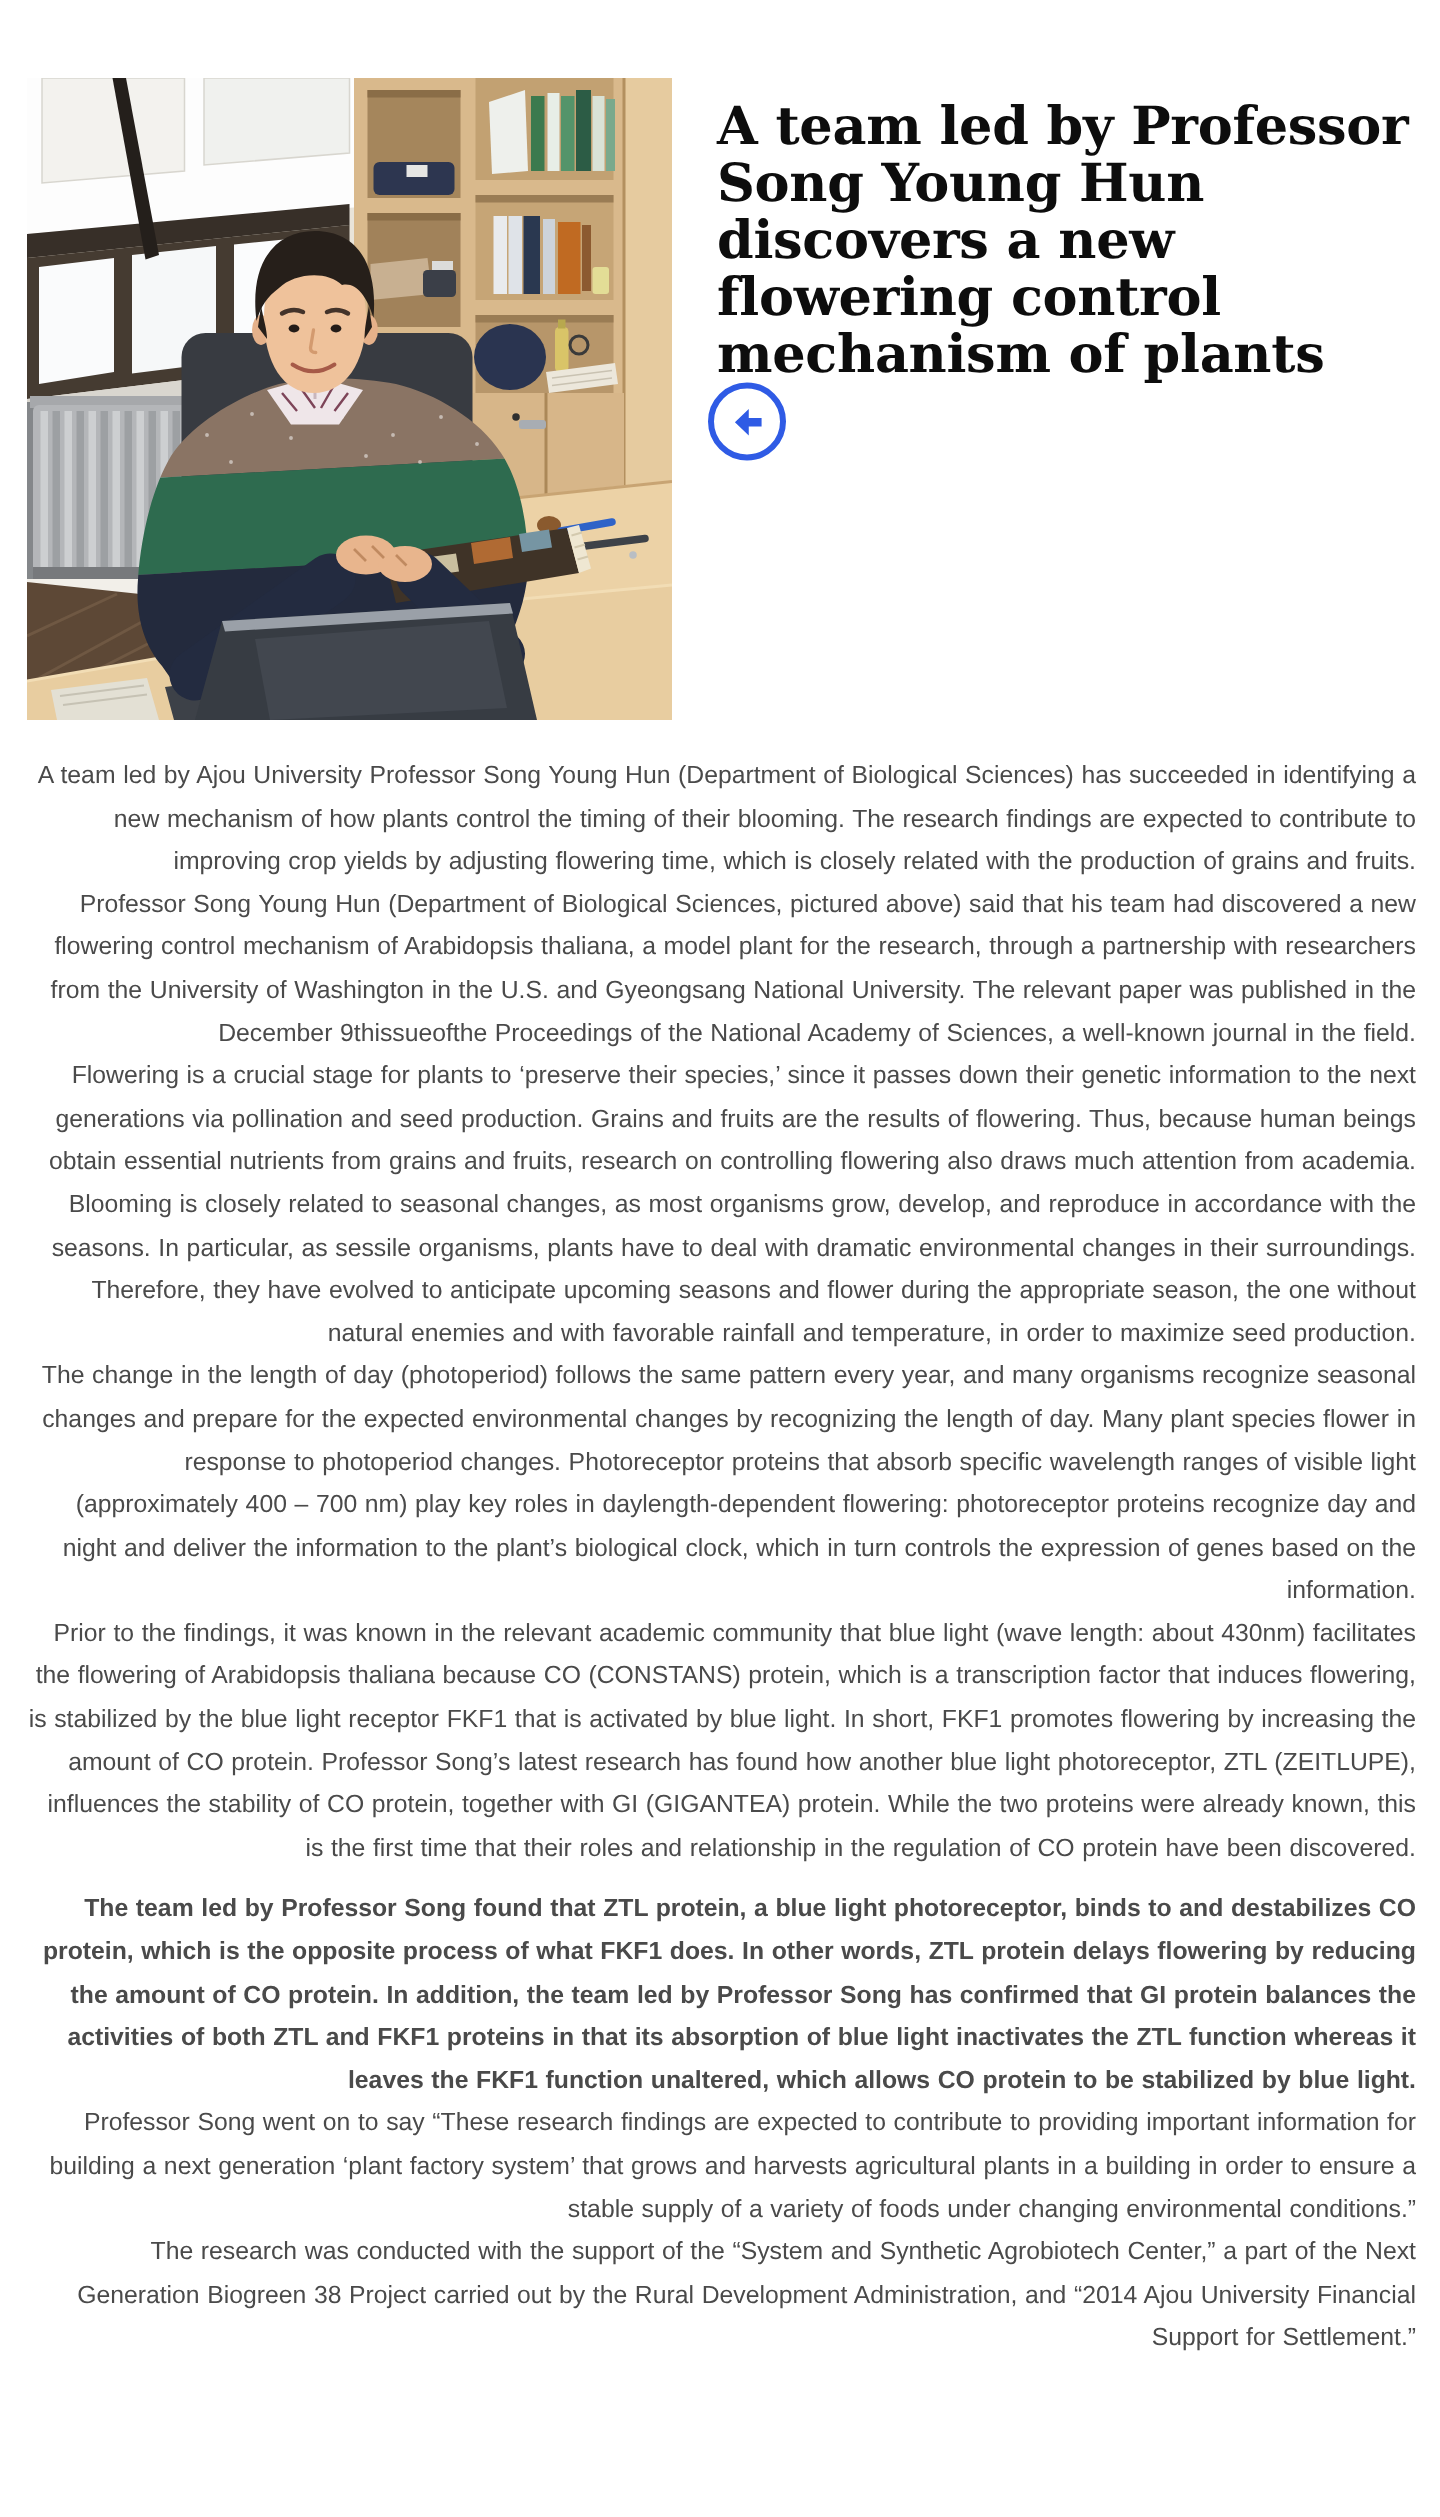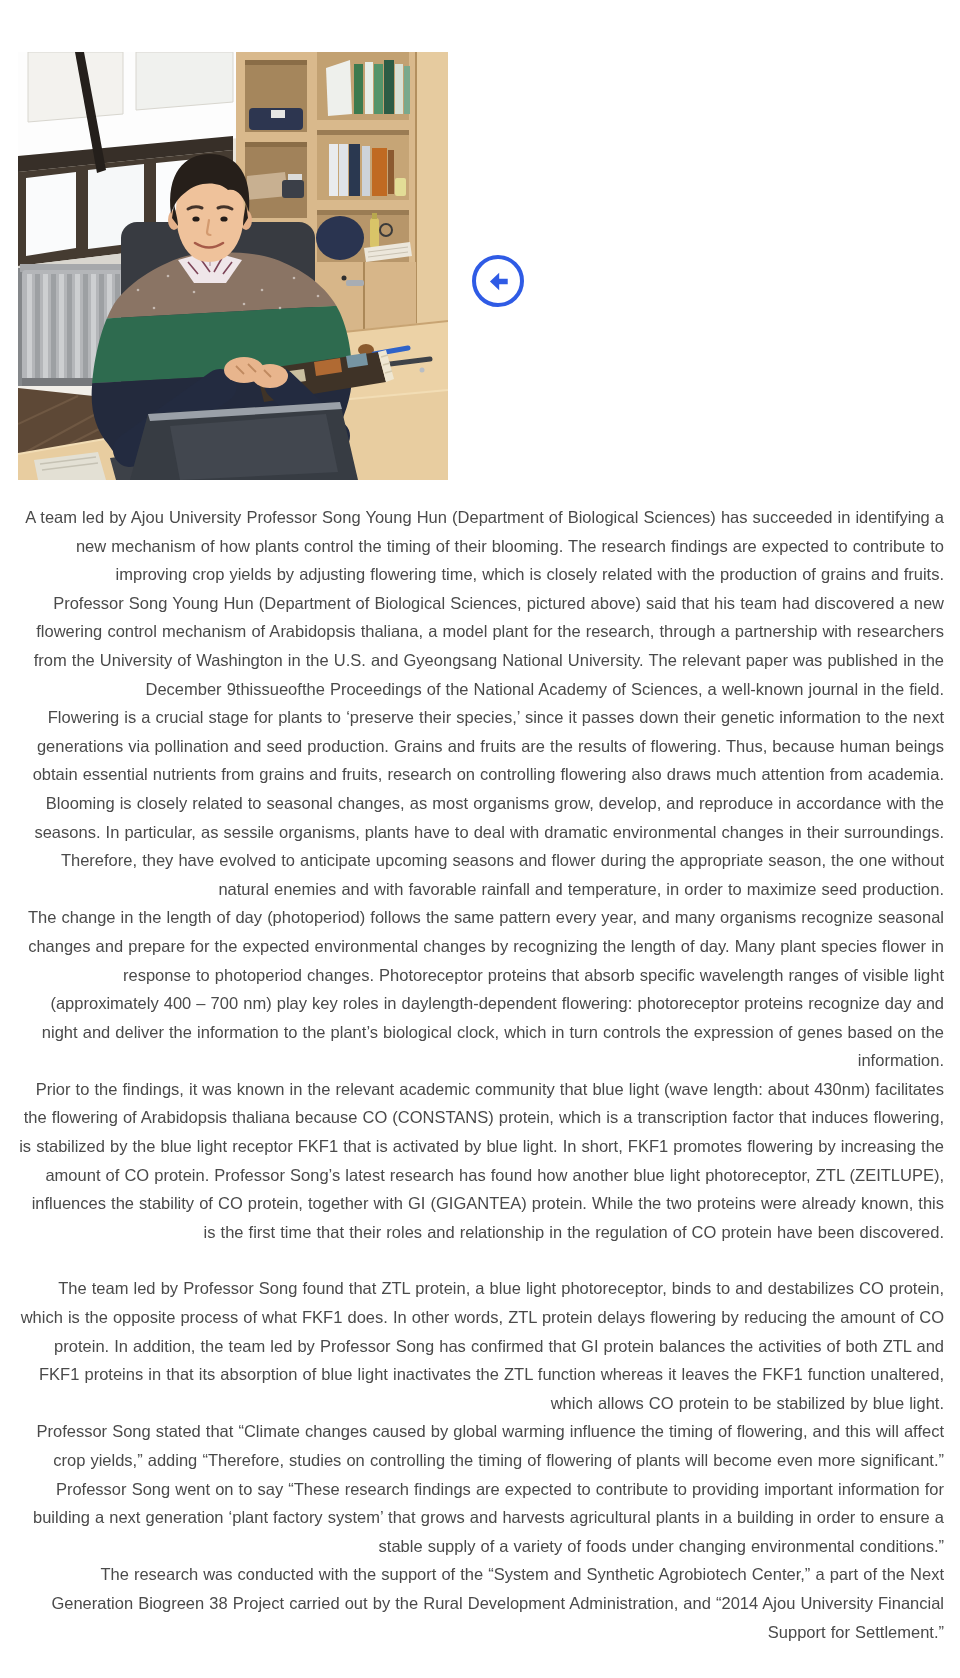--- a/index.html
+++ b/index.html
@@ -10,21 +10,21 @@
   .head-col{position:absolute;left:478px;top:66px;width:472px;}
   h1.title{margin:0;font-family:"DejaVu Serif","Liberation Serif",serif;font-weight:bold;
            font-size:35px;line-height:38px;color:#0d0d0d;letter-spacing:-0.2px;}
   .back-btn{position:absolute;left:472px;top:255px;width:52px;height:52px;border-radius:50%;
             border:4px solid #2f5be5;background:#ffffff;display:flex;align-items:center;
             justify-content:center;padding:0;cursor:pointer;box-sizing:border-box;}
   .back-btn svg{display:block;}
   .article{position:absolute;left:18px;top:503px;width:926px;}
   .article p{margin:0;font-size:16.5px;line-height:28.6px;color:#4a4a4a;
              text-align:right;hyphens:auto;-webkit-hyphens:auto;word-spacing:0.5px;}
-  .article p.spaced{margin-top:28px;}
+  .article p.spaced{margin-top:12px;font-weight:bold;}
 </style>
 </head>
 <body>
 
 <div class="page">
 
   <div class="photo-wrap">
     <svg viewBox="0 0 430 428" width="430" height="428" xmlns="http://www.w3.org/2000/svg">
       <defs>
         <clipPath id="torsoClip">
@@ -189,33 +189,35 @@
       <ellipse cx="226" cy="318" rx="20" ry="13" fill="#e8b58d"></ellipse>
       <ellipse cx="252" cy="324" rx="18" ry="12" fill="#e8b58d"></ellipse>
       <path d="M218 314 l8 8 M230 312 l8 8 M246 318 l7 7" stroke="#c08a60" stroke-width="1.8" fill="none"></path>
 
       <polygon points="112,428 130,362 322,350 340,428" fill="#373c43"></polygon>
       <polygon points="130,362 322,350 324,357 132,369" fill="#9aa0a8"></polygon>
       <polygon points="152,374 308,362 320,420 162,428" fill="#42474f"></polygon>
     </svg>
   </div>
 
+  <div class="head-col">
+    <h1 class="title">A team led by Professor Song Young Hun discovers a new flowering control mechanism of plants</h1>
+  </div>
 
   <button class="back-btn" aria-label="Go back">
     <svg viewBox="0 0 24 24" width="27" height="27">
       <path d="M12.6 4.2 L4.4 12 l8.2 7.8 v-5.3 H20.2 v-5 h-7.6 z" fill="#2f5be5"></path>
     </svg>
   </button>
 
   <div class="article">
     <p>A team led by Ajou University Professor Song Young Hun (Department of Biological Sciences) has succeeded in identifying a new mechanism of how plants control the timing of their blooming. The research findings are expected to contribute to improving crop yields by adjusting flowering time, which is closely related with the production of grains and fruits.</p>
     <p>Professor Song Young Hun (Department of Biological Sciences, pictured above) said that his team had discovered a new flowering control mechanism of Arabidopsis thaliana, a model plant for the research, through a partnership with researchers from the University of Washington in the U.S. and Gyeongsang National University. The relevant paper was published in the December 9thissueofthe Proceedings of the National Academy of Sciences, a well-known journal in the field.</p>
     <p>Flowering is a crucial stage for plants to ‘preserve their species,’ since it passes down their genetic information to the next generations via pollination and seed production. Grains and fruits are the results of flowering. Thus, because human beings obtain essential nutrients from grains and fruits, research on controlling flowering also draws much attention from academia.</p>
     <p>Blooming is closely related to seasonal changes, as most organisms grow, develop, and reproduce in accordance with the seasons. In particular, as sessile organisms, plants have to deal with dramatic environmental changes in their surroundings. Therefore, they have evolved to anticipate upcoming seasons and flower during the appropriate season, the one without natural enemies and with favorable rainfall and temperature, in order to maximize seed production.</p>
     <p>The change in the length of day (photoperiod) follows the same pattern every year, and many organisms recognize seasonal changes and prepare for the expected environmental changes by recognizing the length of day. Many plant species flower in response to photoperiod changes. Photoreceptor proteins that absorb specific wavelength ranges of visible light (approximately 400 – 700 nm) play key roles in daylength-dependent flowering: photoreceptor proteins recognize day and night and deliver the information to the plant’s biological clock, which in turn controls the expression of genes based on the information.</p>
     <p>Prior to the findings, it was known in the relevant academic community that blue light (wave length: about 430nm) facilitates the flowering of Arabidopsis thaliana because CO (CONSTANS) protein, which is a transcription factor that induces flowering, is stabilized by the blue light receptor FKF1 that is activated by blue light. In short, FKF1 promotes flowering by increasing the amount of CO protein. Professor Song’s latest research has found how another blue light photoreceptor, ZTL (ZEITLUPE), influences the stability of CO protein, together with GI (GIGANTEA) protein. While the two proteins were already known, this is the first time that their roles and relationship in the regulation of CO protein have been discovered.</p>
     <p class="spaced">The team led by Professor Song found that ZTL protein, a blue light photoreceptor, binds to and destabilizes CO protein, which is the opposite process of what FKF1 does. In other words, ZTL protein delays flowering by reducing the amount of CO protein. In addition, the team led by Professor Song has confirmed that GI protein balances the activities of both ZTL and FKF1 proteins in that its absorption of blue light inactivates the ZTL function whereas it leaves the FKF1 function unaltered, which allows CO protein to be stabilized by blue light.</p>
-    <p>Professor Song stated that “Climate changes caused by global warming influence the timing of flowering, and this will affect crop yields,” adding “Therefore, studies on controlling the timing of flowering of plants will become even more significant.”</p>
     <p>Professor Song went on to say “These research findings are expected to contribute to providing important information for building a next generation ‘plant factory system’ that grows and harvests agricultural plants in a building in order to ensure a stable supply of a variety of foods under changing environmental conditions.”</p>
     <p>The research was conducted with the support of the “System and Synthetic Agrobiotech Center,” a part of the Next Generation Biogreen 38 Project carried out by the Rural Development Administration, and “2014 Ajou University Financial Support for Settlement.”</p>
   </div>
 
 </div>
 
 </body></html>

